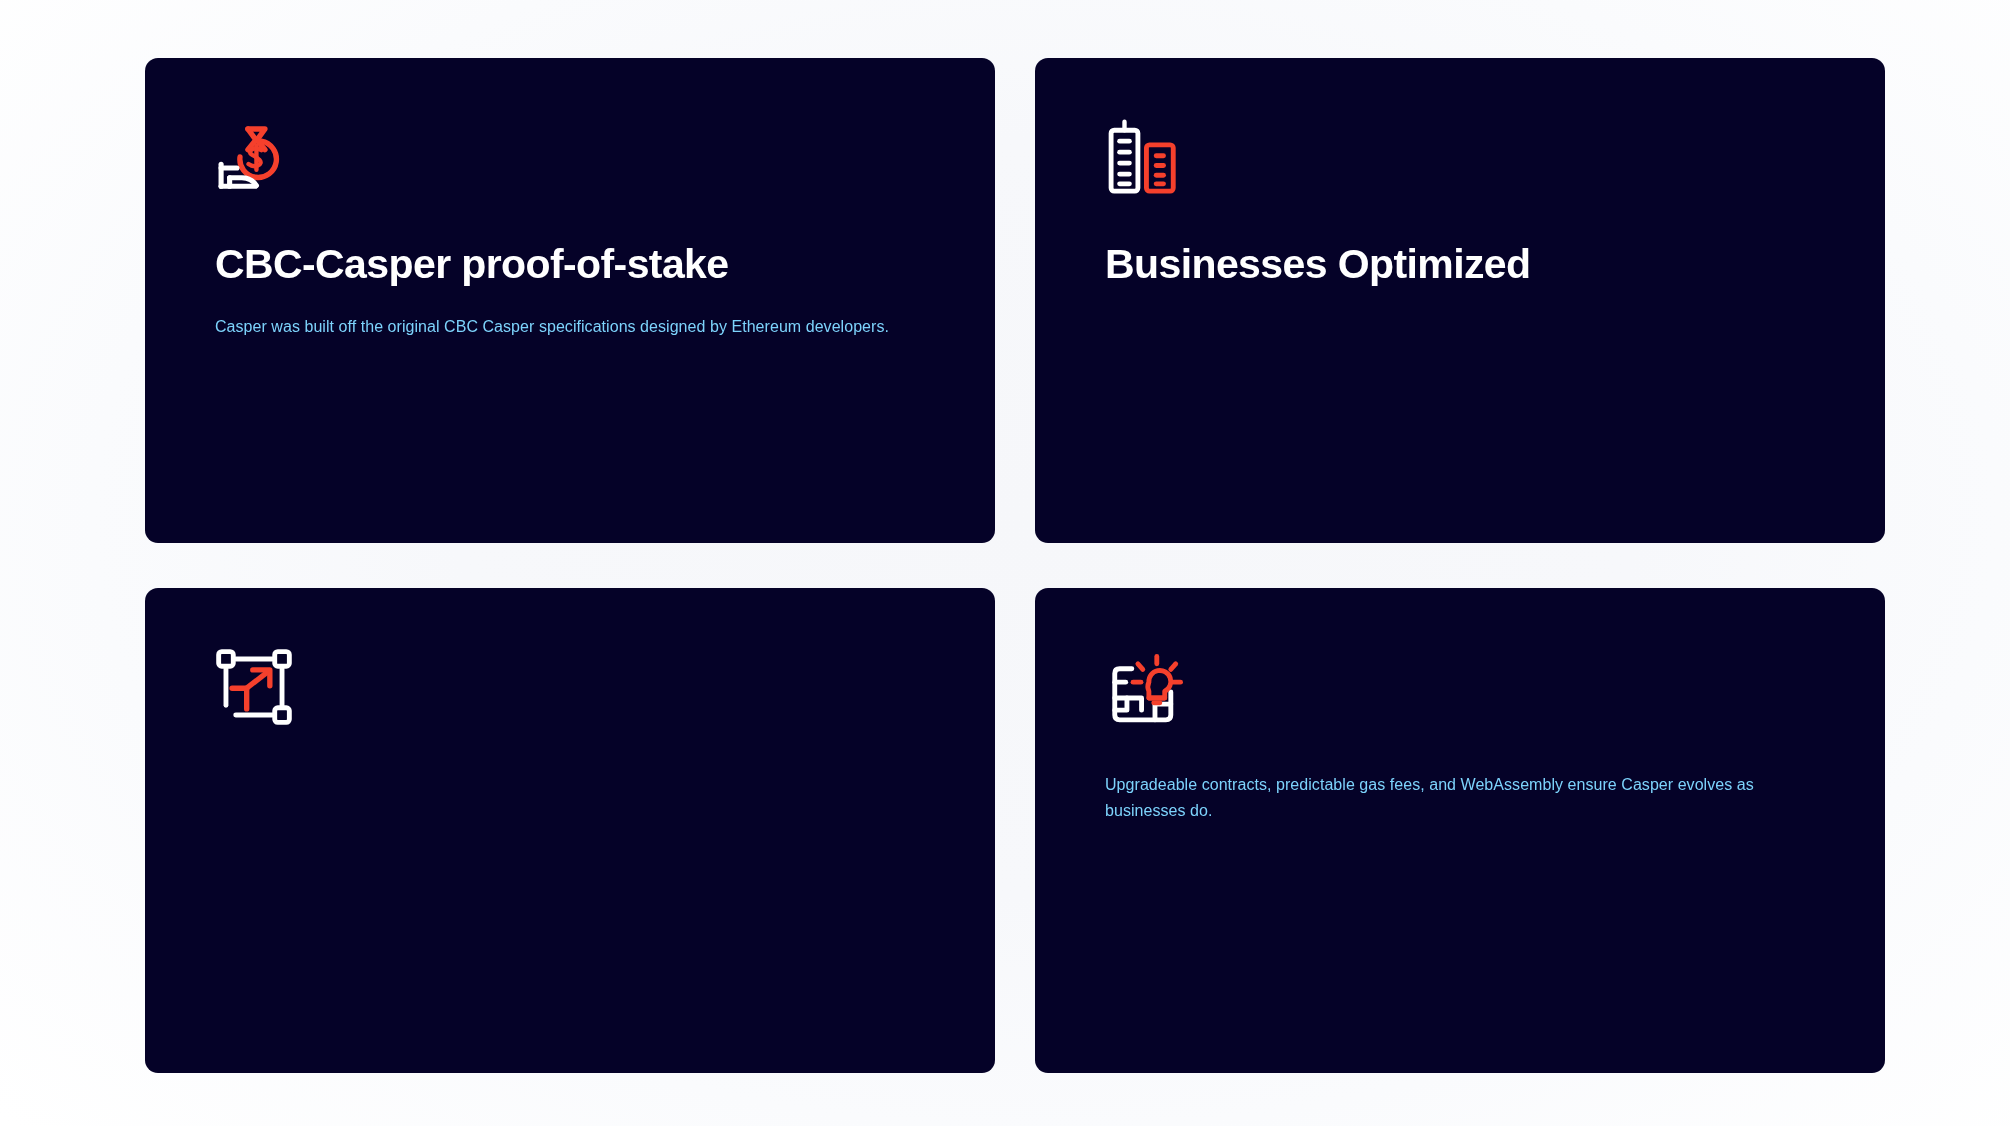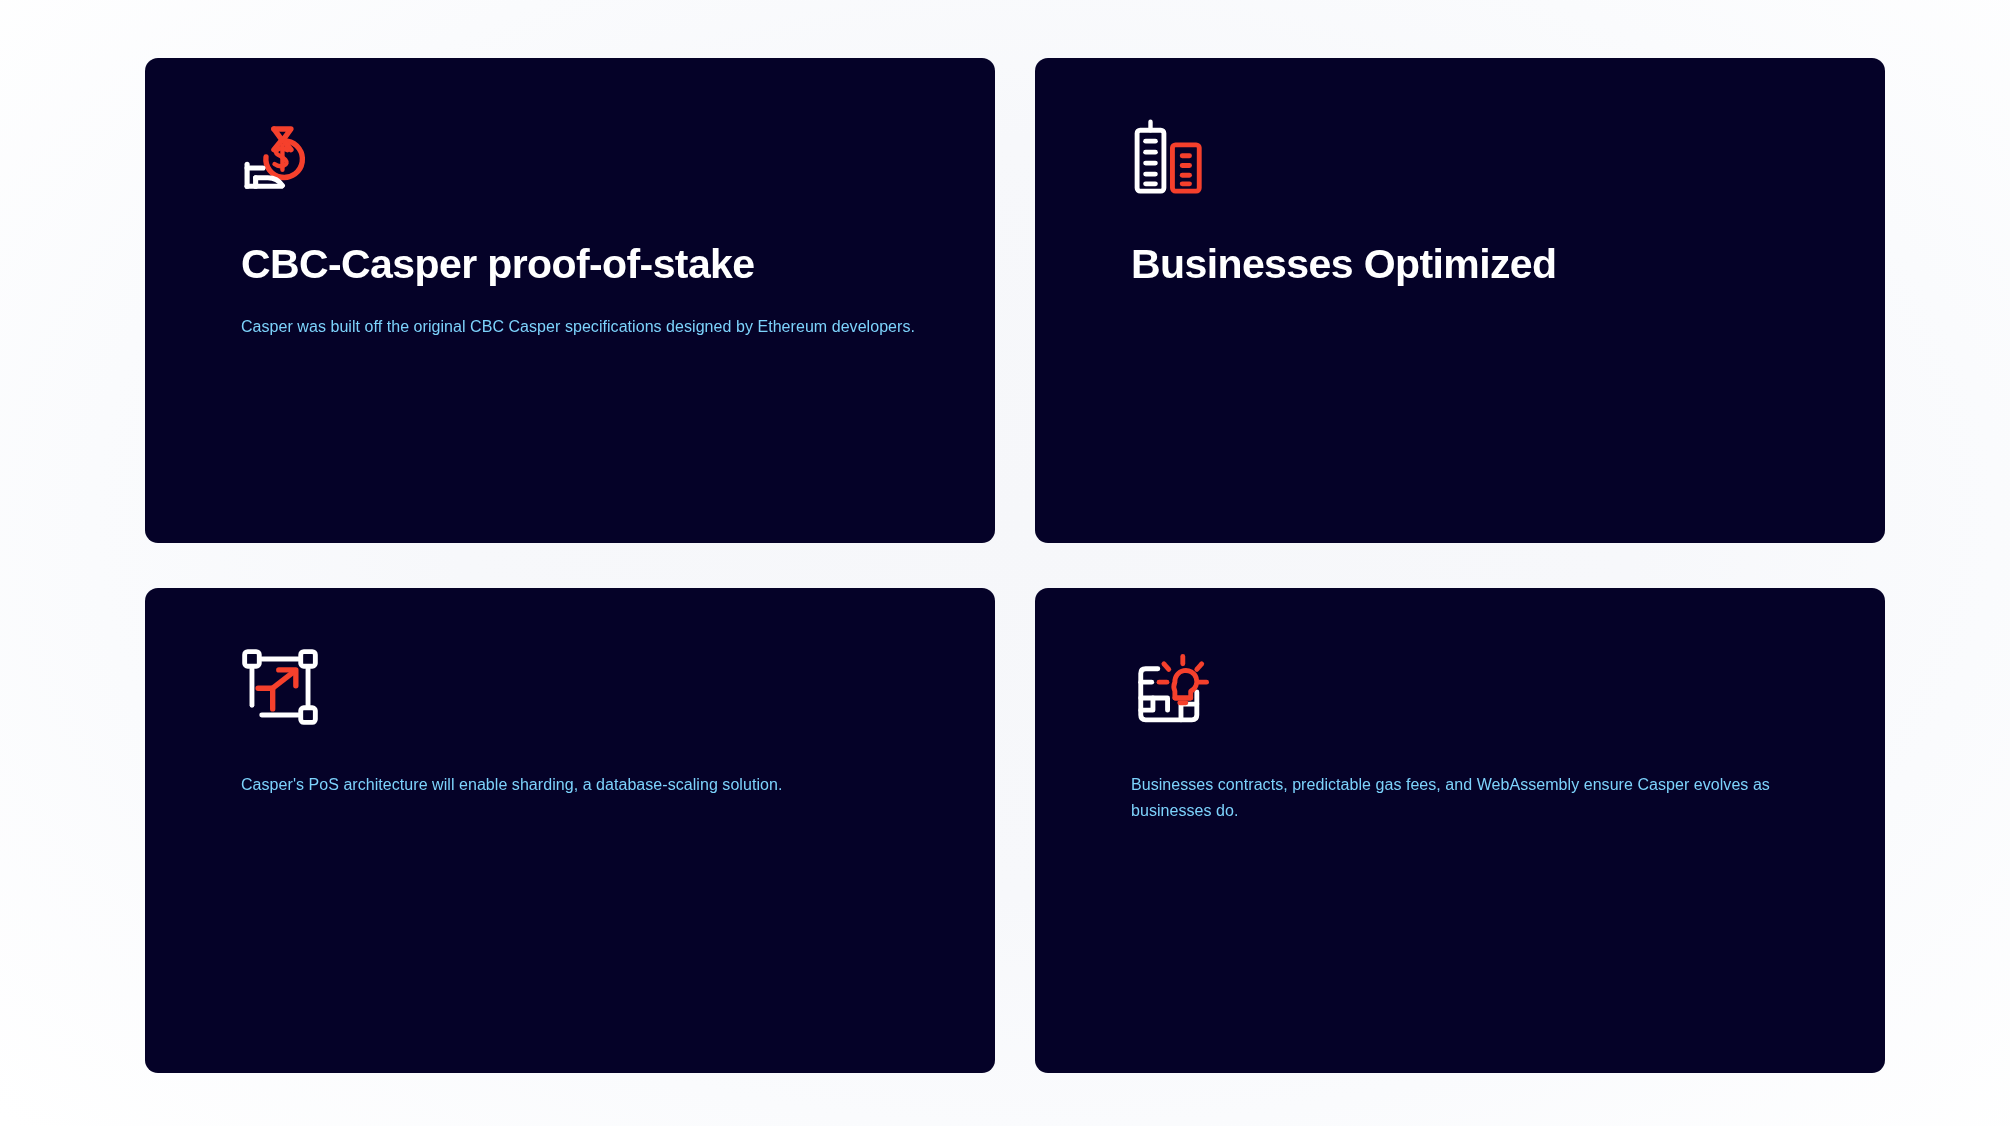--- a/index.html
+++ b/index.html
@@ -34,21 +34,21 @@
     display: grid;
     grid-template-columns: 850px 850px;
     grid-template-rows: 485px 485px;
     column-gap: 40px;
     row-gap: 45px;
   }
 
   .feature-card {
     background: #050228;
     border-radius: 13px;
-    padding: 60px 70px 0 96px;
+    padding: 60px 70px 0 70px;
     position: relative;
     overflow: hidden;
   }
 
   .card-icon {
     width: 78px;
     height: 78px;
     display: block;
     margin-bottom: 46px;
   }
@@ -139,21 +139,20 @@
 
         <rect x="3" y="3" width="12" height="12" rx="2.5" stroke="#ffffff" stroke-width="4" fill="#050228"></rect>
         <rect x="49" y="3" width="12" height="12" rx="2.5" stroke="#ffffff" stroke-width="4" fill="#050228"></rect>
         <rect x="49" y="49" width="12" height="12" rx="2.5" stroke="#ffffff" stroke-width="4" fill="#050228"></rect>
 
         <path d="M14 33 L26 33 L26 50" stroke="#f5402c" stroke-width="4.4" fill="none"></path>
         <path d="M26 33 L44 19" stroke="#f5402c" stroke-width="4.4"></path>
         <path d="M31 18 L45 18 L45 31" stroke="#f5402c" stroke-width="4.4" fill="none"></path>
       </svg>
     </span>
-    <p class="card-body">Casper's PoS architecture will enable sharding, a database-scaling solution.</p>
   </div>
 
   <div class="feature-card">
     <span class="card-icon">
       <svg viewBox="0 0 64 64" width="78" height="78" fill="none" stroke-linecap="round" stroke-linejoin="round">
 
         <path d="M22 17 L12 17 q-4 0 -4 4 L8 55 q0 4 4 4 L50 59 q4 0 4 -4 L54 36" stroke="#ffffff" stroke-width="4" fill="none"></path>
         <path d="M8 28 L17 28" stroke="#ffffff" stroke-width="4"></path>
         <path d="M8 41 L30 41 L30 51" stroke="#ffffff" stroke-width="4" fill="none"></path>
         <path d="M18 41 L18 51 L8 51" stroke="#ffffff" stroke-width="4" fill="none"></path>
@@ -164,16 +163,16 @@
         <path d="M36 41 L49 41" stroke="#f5402c" stroke-width="4"></path>
         <path d="M40 45 L45 45" stroke="#f5402c" stroke-width="4"></path>
 
         <path d="M42.5 7 L42.5 13" stroke="#f5402c" stroke-width="4"></path>
         <path d="M27 13 L31 17.5" stroke="#f5402c" stroke-width="4"></path>
         <path d="M58 13 L54 17.5" stroke="#f5402c" stroke-width="4"></path>
         <path d="M23 28 L29.5 28" stroke="#f5402c" stroke-width="4"></path>
         <path d="M55.5 28 L62 28" stroke="#f5402c" stroke-width="4"></path>
       </svg>
     </span>
-    <p class="card-body wide">Businesses contracts, predictable gas fees, and WebAssembly ensure Casper evolves as businesses do.</p>
+    <p class="card-body wide">Upgradeable contracts, predictable gas fees, and WebAssembly ensure Casper evolves as businesses do.</p>
   </div>
 
 </div>
 
 </body></html>

